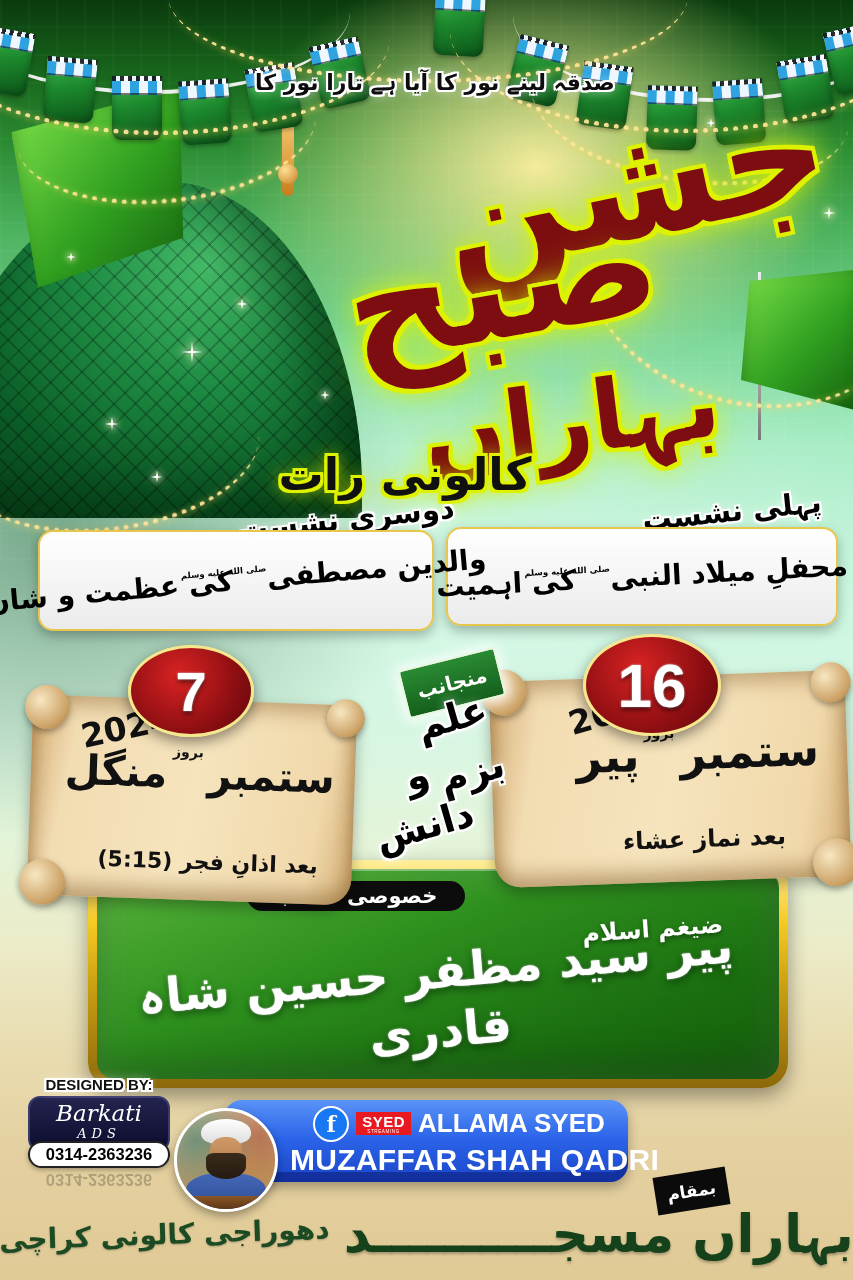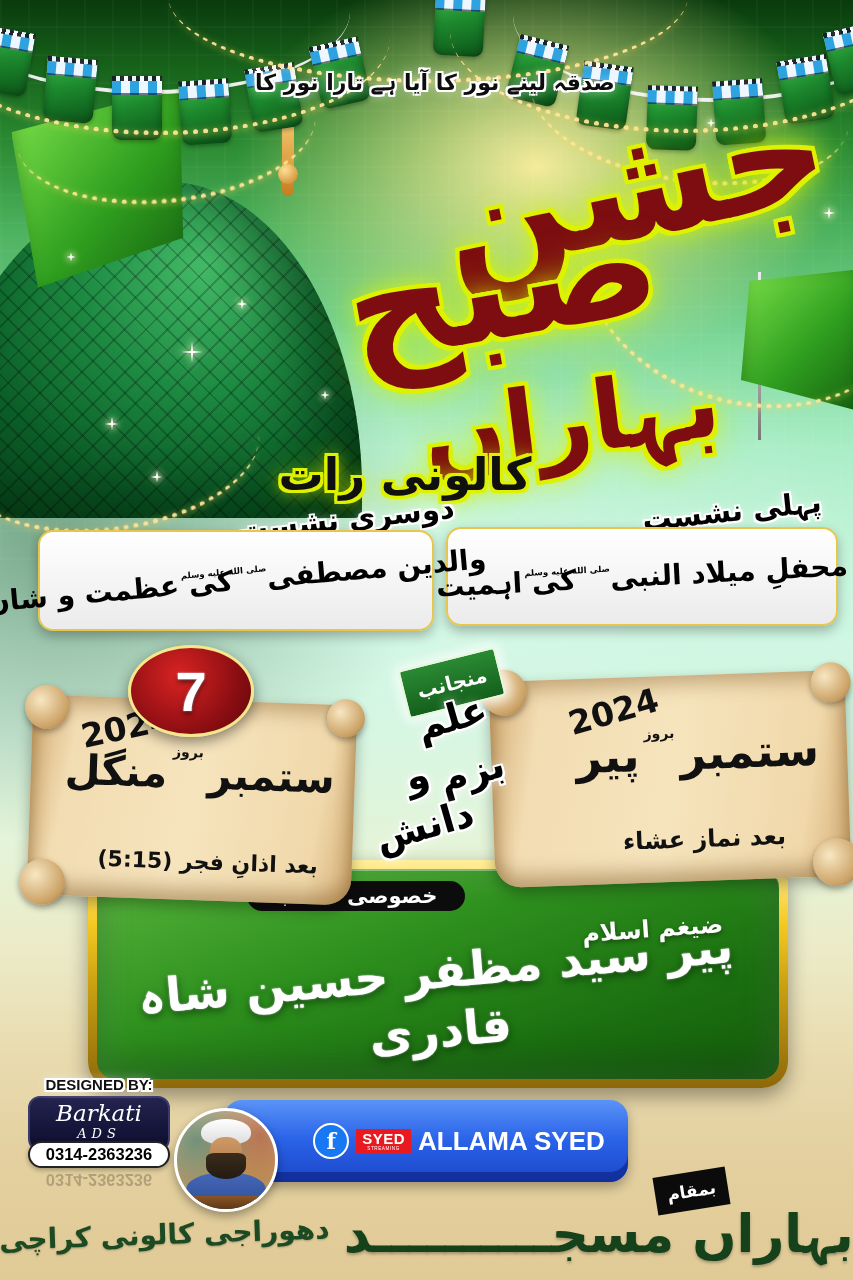--- a/index.html
+++ b/index.html
@@ -313,20 +313,21 @@
     <div class="curl" style="right:-6px;top:-8px;width:40px;height:40px;"></div>
     <div class="curl" style="right:-10px;bottom:-10px;width:48px;height:48px;"></div>
     <div class="year">2024</div>
     <div class="mline">
       <span>ستمبر</span>
       <span class="broz">بروز</span>
       <span>پیر</span>
     </div>
     <div class="stime">بعد نماز عشاء</div>
   </div>
+  <div class="date-oval ov-16">16</div>
 
   <div class="scroll scroll-left">
     <div class="curl" style="left:-8px;top:-10px;width:44px;height:44px;"></div>
     <div class="curl" style="right:-8px;top:-6px;width:38px;height:38px;"></div>
     <div class="curl" style="left:-8px;bottom:-10px;width:46px;height:46px;"></div>
     <div class="year">2024</div>
     <div class="mline">
       <span>ستمبر</span>
       <span class="broz">بروز</span>
       <span>منگل</span>
@@ -366,20 +367,21 @@
 
   <div class="bbanner">
     <div class="fb-row">
       <div class="fb-icon">f</div>
       <div class="live-badge">
         <div class="live-word">SYED</div>
         <div class="streaming-word">STREAMING</div>
       </div>
       <div class="en-l1">ALLAMA SYED</div>
     </div>
+    <div class="en-l2">MUZAFFAR SHAH QADRI</div>
   </div>
 
   <div class="avatar">
     <div class="av-back"></div>
     <div class="av-body"></div>
     <div class="av-turban"></div>
     <div class="av-face"></div>
     <div class="av-beard"></div>
     <div class="av-desk"></div>
   </div>

